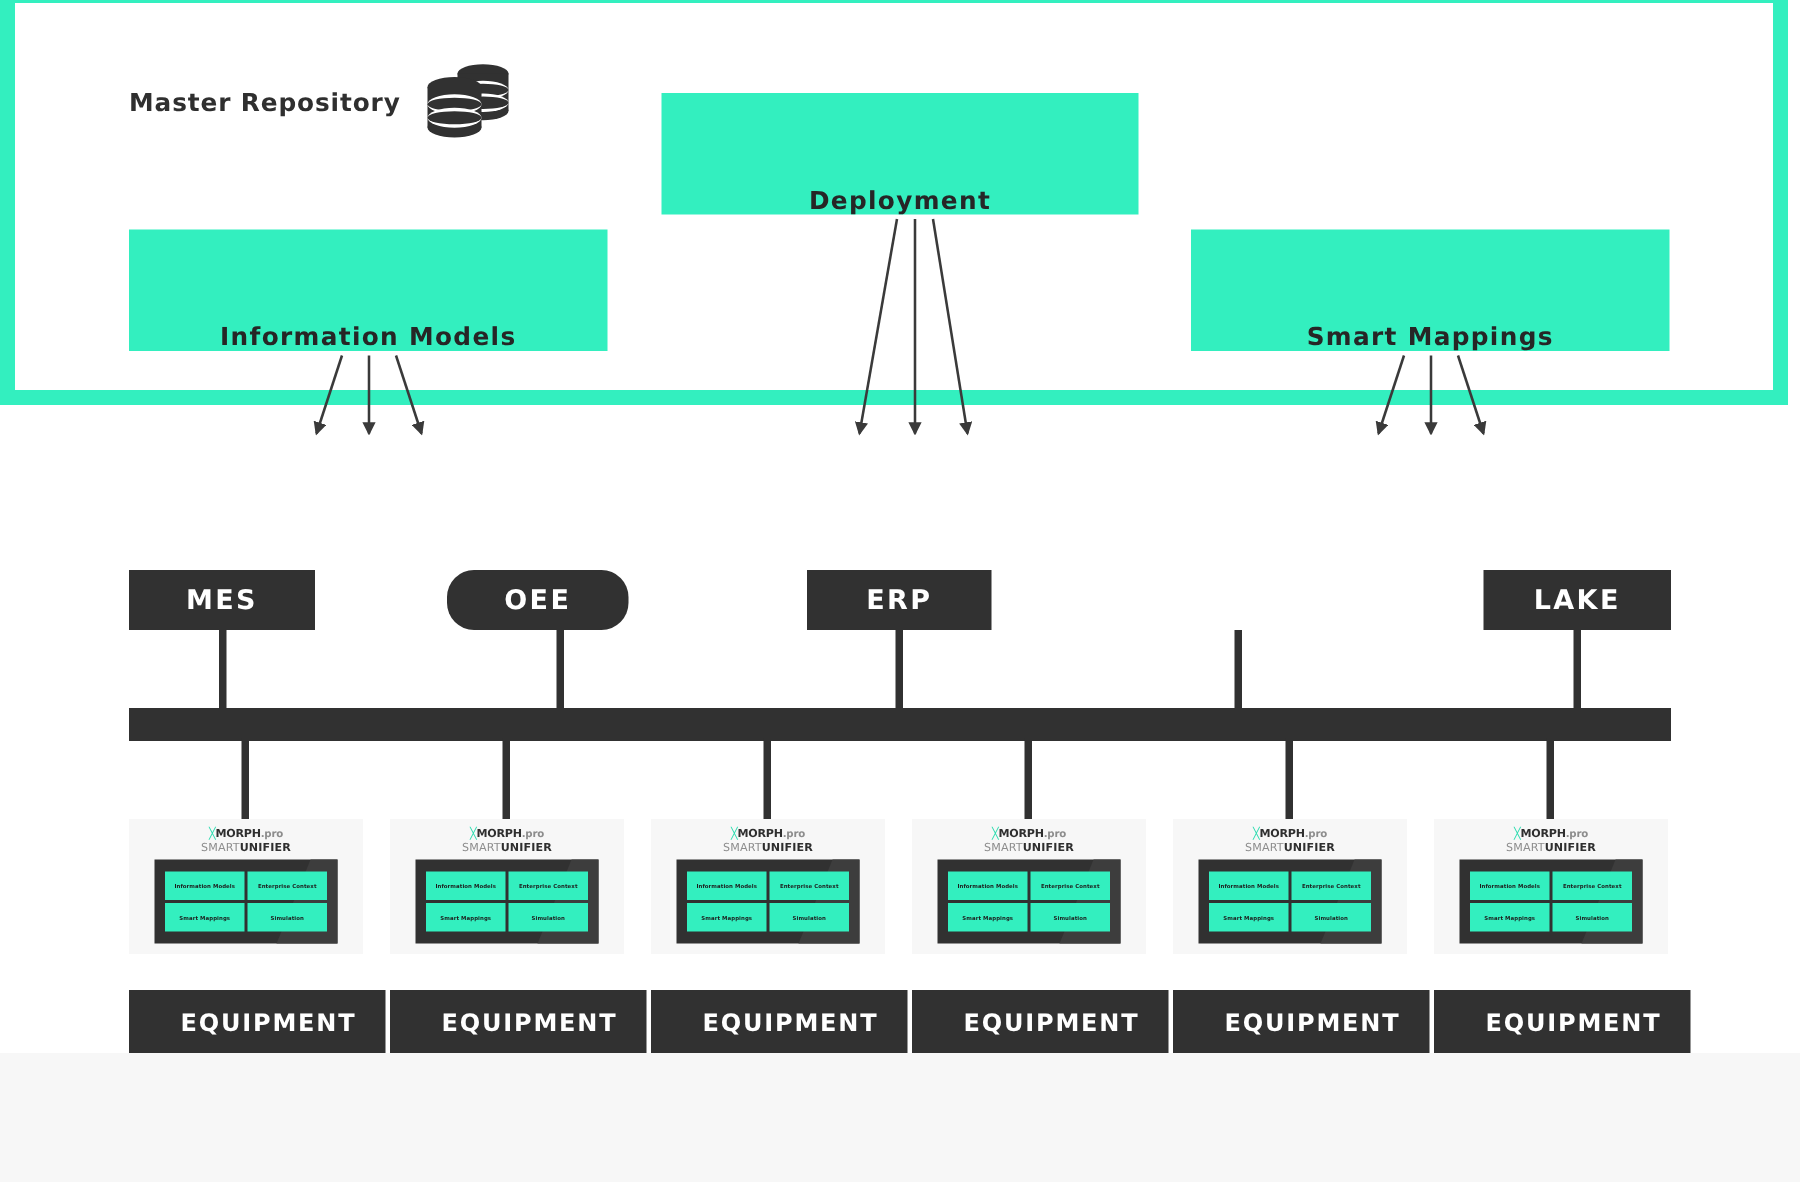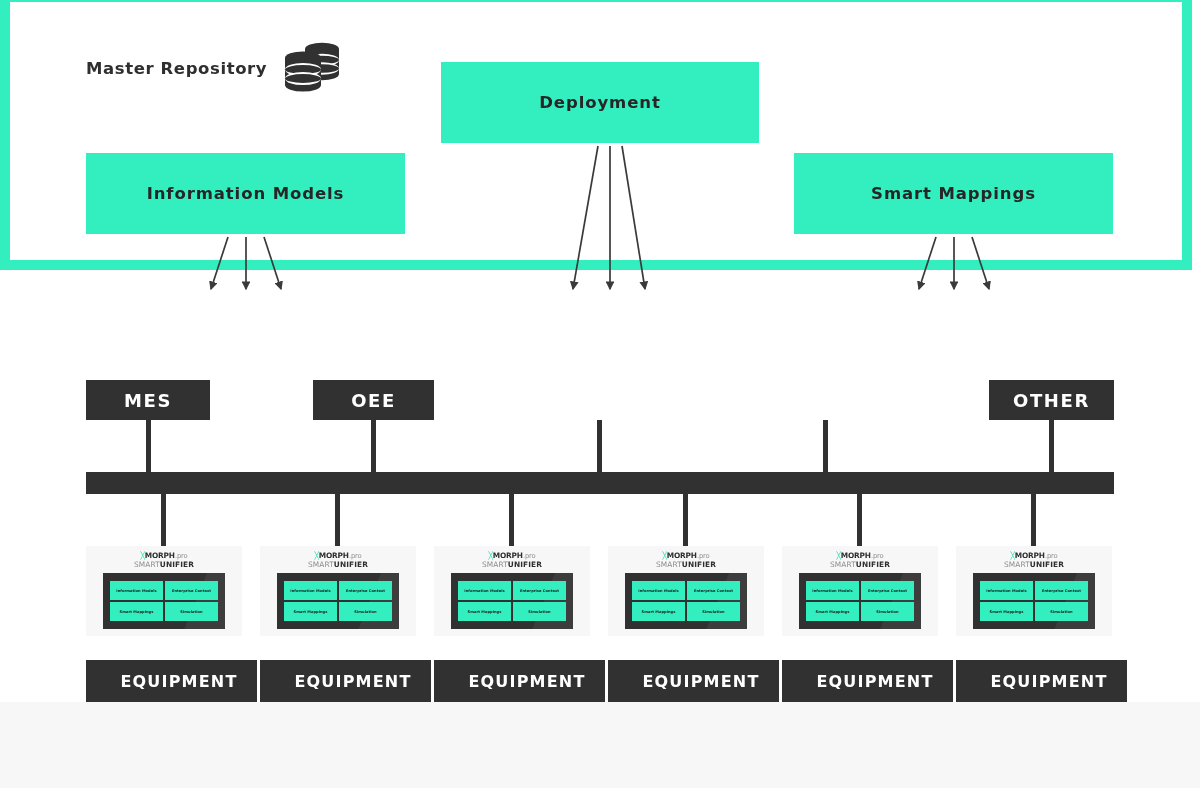--- a/index.html
+++ b/index.html
@@ -58,21 +58,21 @@
   .db-icon {
     width: 62px;
     height: 56px;
     display: block;
   }
   
   .teal-box {
     position: absolute;
     background: #33efbf;
     display: flex;
-    align-items: center;
+    align-items: flex-end;
     justify-content: center;
     color: #262626;
     font-size: 16.5px;
     font-weight: bold;
     letter-spacing: 0.9px;
     text-align: center;
   }
   .tb-deployment { left: 441px; top: 62px;  width: 318px; height: 81px; }
   .tb-infomodels { left: 86px;  top: 153px; width: 319px; height: 81px; }
   .tb-mappings   { left: 794px; top: 153px; width: 319px; height: 81px; }
@@ -95,21 +95,21 @@
     align-items: center;
     justify-content: center;
     font-size: 18px;
     font-weight: bold;
     letter-spacing: 1.6px;
     height: 40px;
     top: 380px;
     white-space: nowrap;
   }
   .sys-0 { left: 86px;  width: 124px; }
-  .sys-1 { left: 313px; width: 121px; }
+  .sys-1 { left: 298px; width: 121px; border-radius: 18px; }
   .sys-2 { left: 538px; width: 123px; }
   .sys-3 { left: 761px; width: 130px; }
   .sys-4 { left: 989px; width: 125px; }
 
   
   .bus-bar {
     position: absolute;
     left: 86px;
     top: 472px;
     width: 1028px;
@@ -139,21 +139,21 @@
   .logo-row1 {
     font-size: 7.4px;
     font-weight: bold;
     color: #2f2f2f;
     letter-spacing: -0.15px;
     white-space: nowrap;
   }
   .logo-row1 .tick { color: #2ddcb0; }
   .logo-row1 .pro {
     color: #8d8d8d;
-    font-weight: normal;
+    font-weight: bold;
     font-size: 6.8px;
   }
   .logo-row2 {
     font-size: 7.4px;
     color: #8d8d8d;
     letter-spacing: 0.1px;
     white-space: nowrap;
     margin-top: 1px;
   }
   .logo-row2 b { color: #2f2f2f; }
@@ -276,22 +276,25 @@
       <line x1="972" y1="237" x2="989" y2="289"></line>
     </g>
   </svg>
 
   <div class="sys-box sys-0">
     <span>MES</span>
   </div>
   <div class="sys-box sys-1">
     <span>OEE</span>
   </div>
+  <div class="sys-box sys-2">
+    <span>ERP</span>
+  </div>
   <div class="sys-box sys-4">
-    <span>OTHER</span>
+    <span>LAKE</span>
   </div>
 
   <div class="connector" style="left:146px; top:420px; height:54px;"></div>
   <div class="connector" style="left:371px; top:420px; height:54px;"></div>
   <div class="connector" style="left:597px; top:420px; height:54px;"></div>
   <div class="connector" style="left:823px; top:420px; height:54px;"></div>
   <div class="connector" style="left:1049px; top:420px; height:54px;"></div>
 
   <div class="bus-bar"></div>
 

